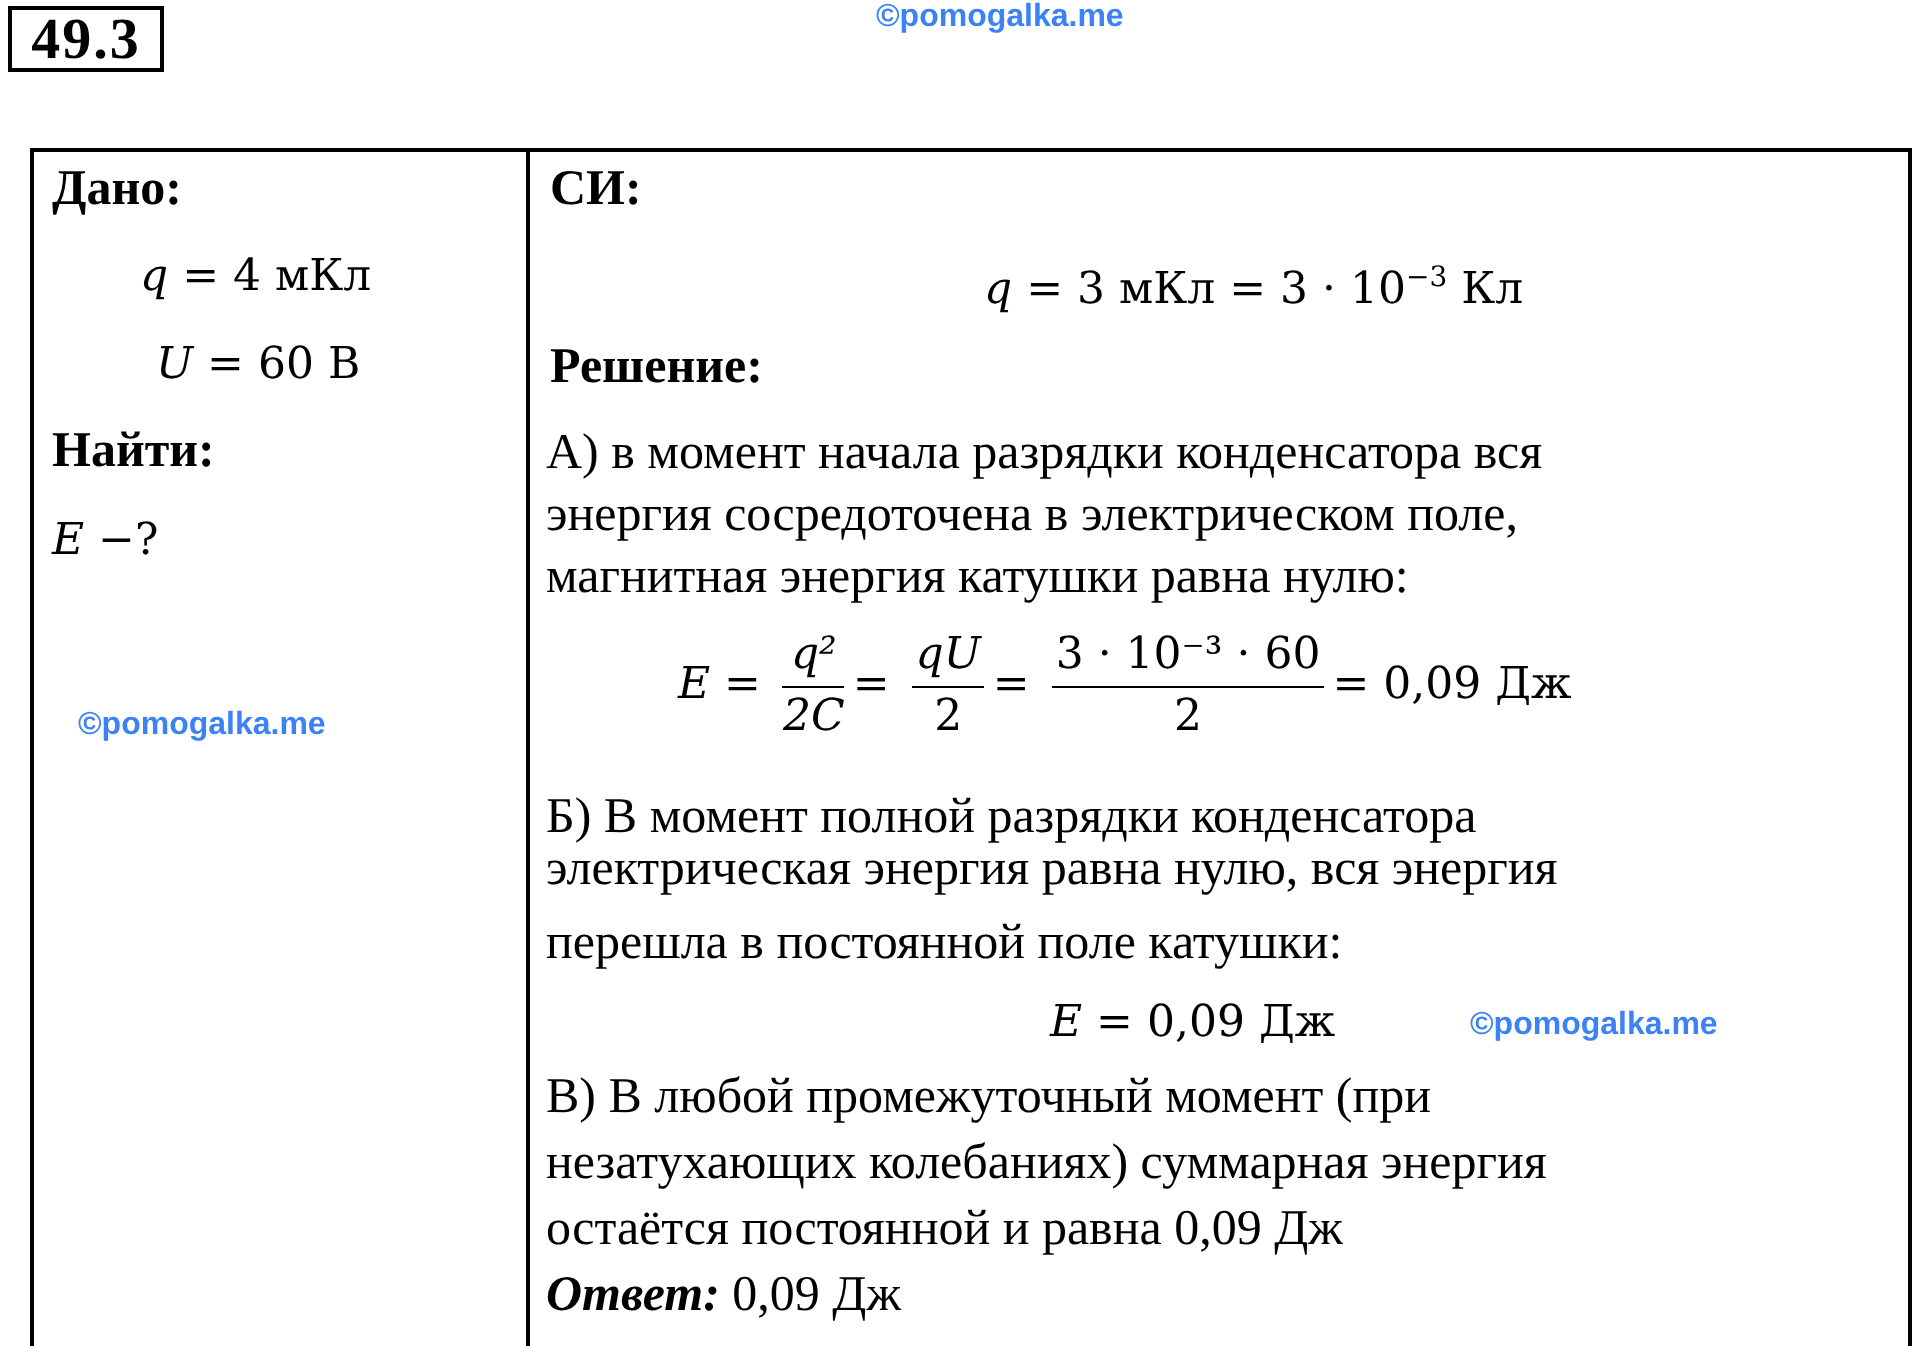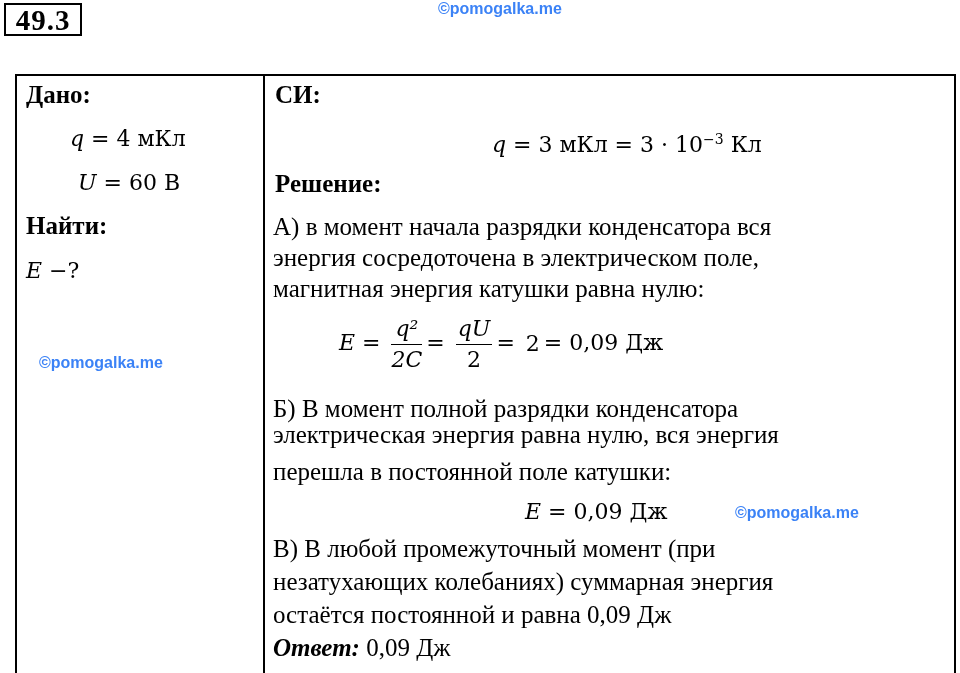--- a/index.html
+++ b/index.html
@@ -38,21 +38,21 @@
   <div class="t b" style="left:258px;top:93px;">Решение:</div>
 
   <div class="t" style="left:256px;top:136px;">А) в момент начала разрядки конденсатора вся</div>
   <div class="t" style="left:256px;top:167px;">энергия сосредоточена в электрическом поле,</div>
   <div class="t" style="left:256px;top:198px;">магнитная энергия катушки равна нулю:</div>
 
   <div class="t math" style="left:322px;top:236px;line-height:62px;">
     <span class="i">E</span> =
     <span class="frac"><span class="n i">q²</span><span class="d i">2C</span></span>=
     <span class="frac"><span class="n i">qU</span><span class="d">2</span></span>=
-    <span class="frac"><span class="d">2</span></span><span>= 0,09 Дж</span>
+    <span class="frac"><span class="n">3 · 10⁻³ · 60</span><span class="d">2</span></span><span>= 0,09 Дж</span>
   </div>
 
   <div class="t" style="left:256px;top:318px;">Б) В момент полной разрядки конденсатора</div>
   <div class="t" style="left:256px;top:344px;">электрическая энергия равна нулю, вся энергия</div>
   <div class="t" style="left:256px;top:381px;">перешла в постоянной поле катушки:</div>
   <div class="t math" style="left:508px;top:421px;"><span class="i">E</span><span> = 0,09 Дж</span></div>
   <div class="wm" style="left:718px;top:428px;">©pomogalka.me</div>
 
   <div class="t" style="left:256px;top:458px;">В) В любой промежуточный момент (при</div>
   <div class="t" style="left:256px;top:491px;">незатухающих колебаниях) суммарная энергия</div>

